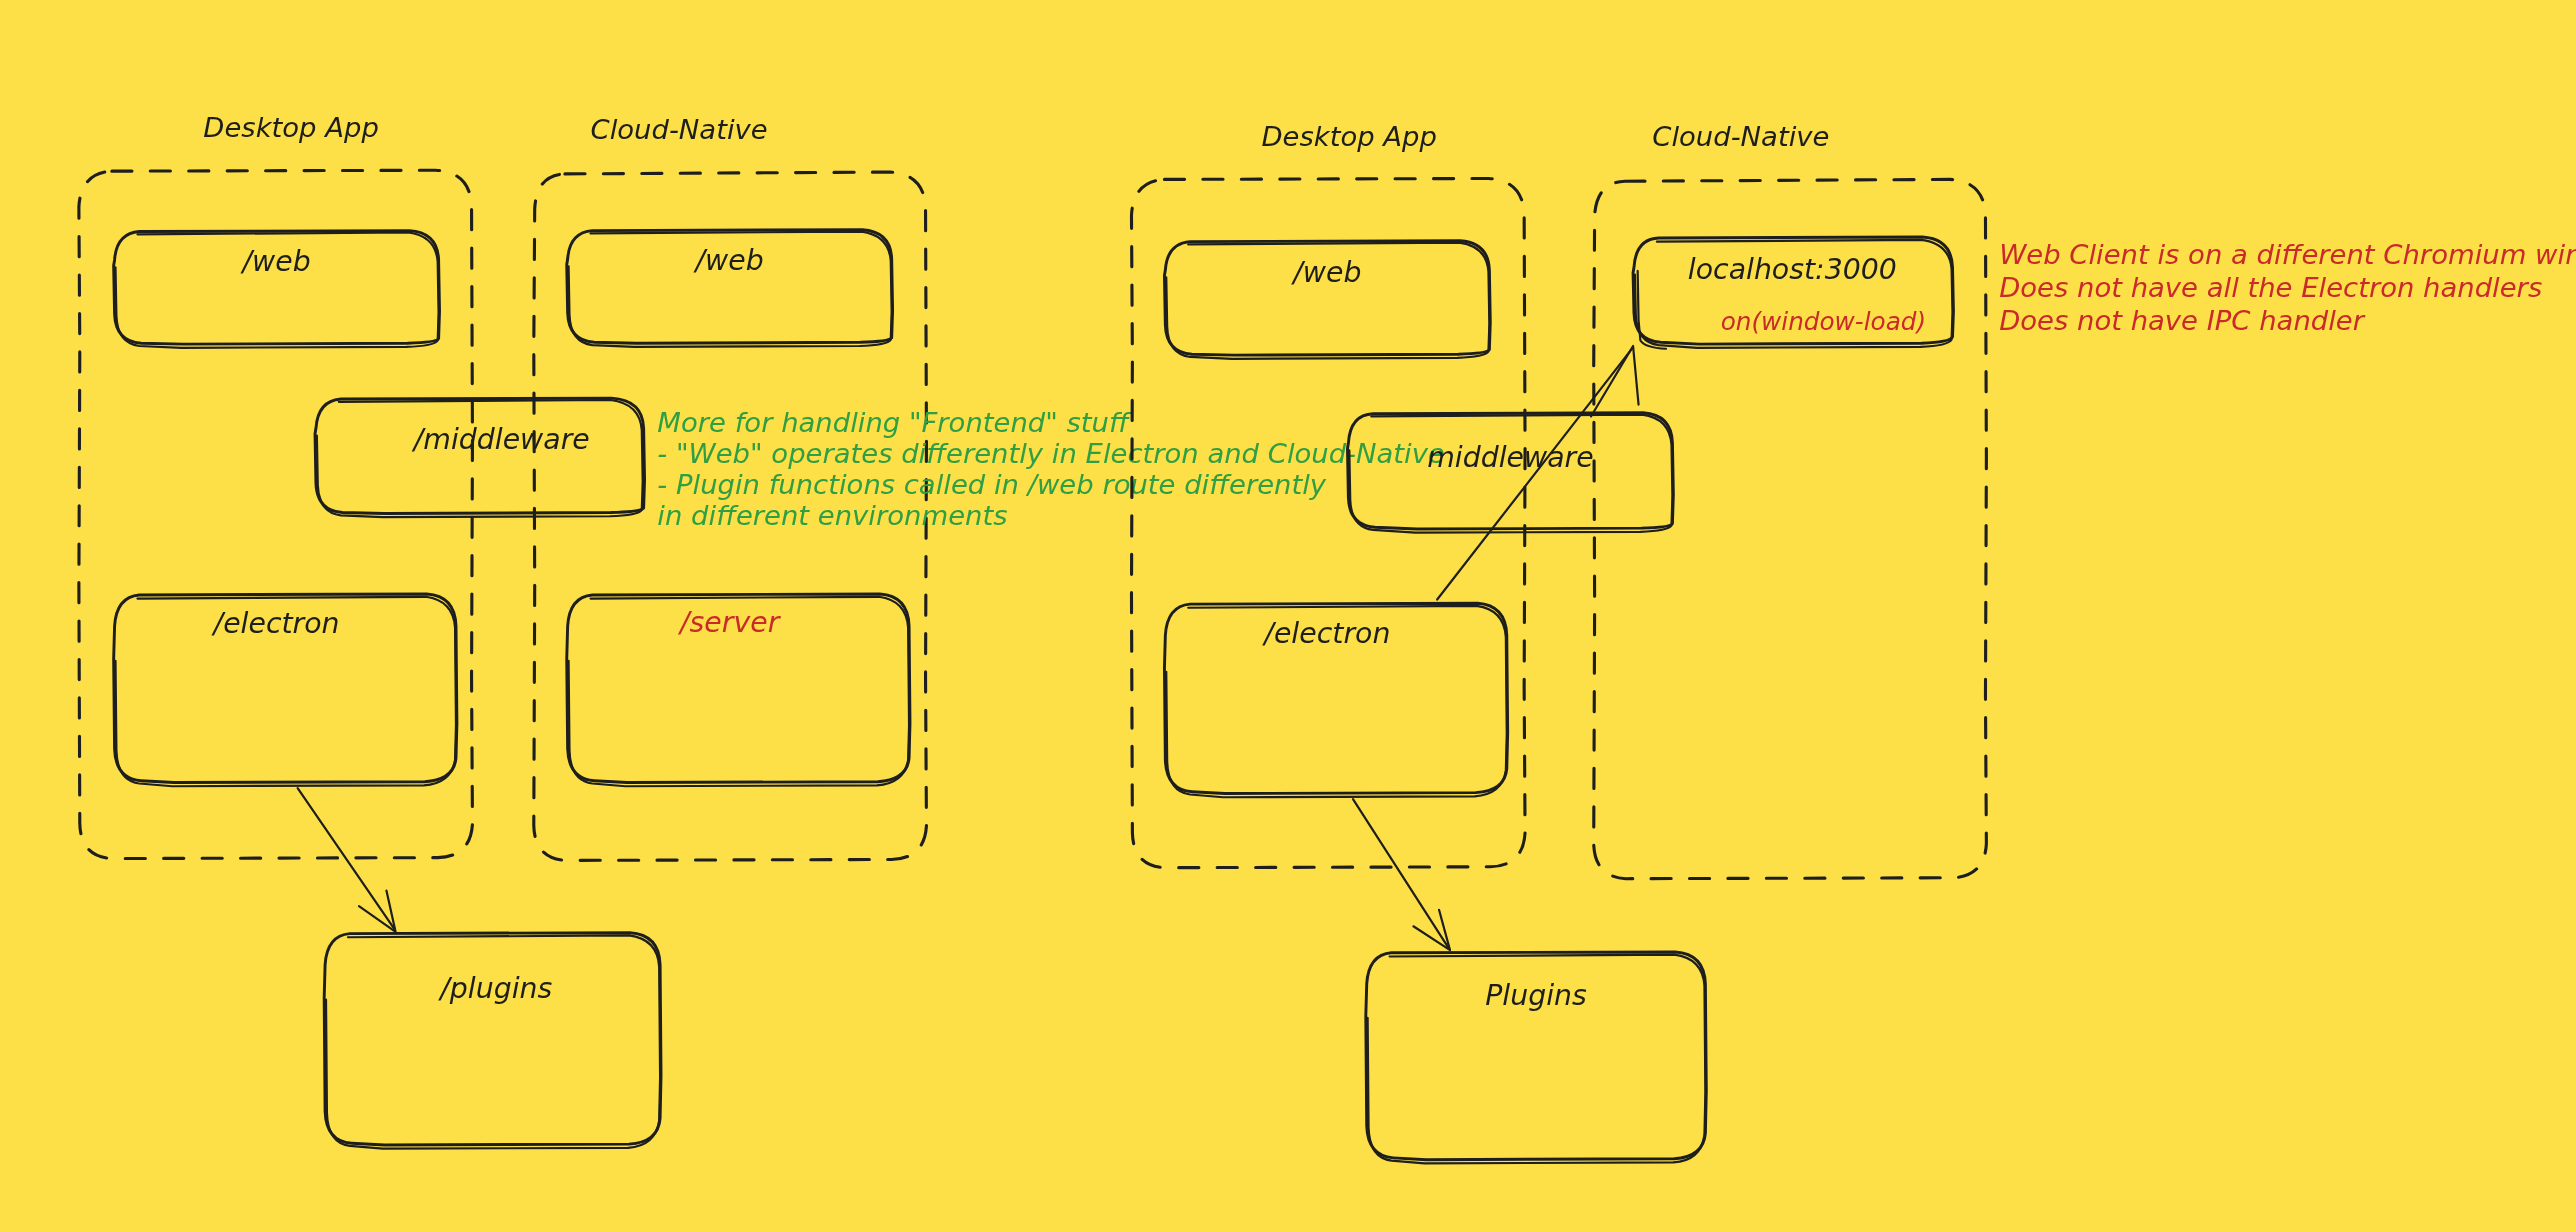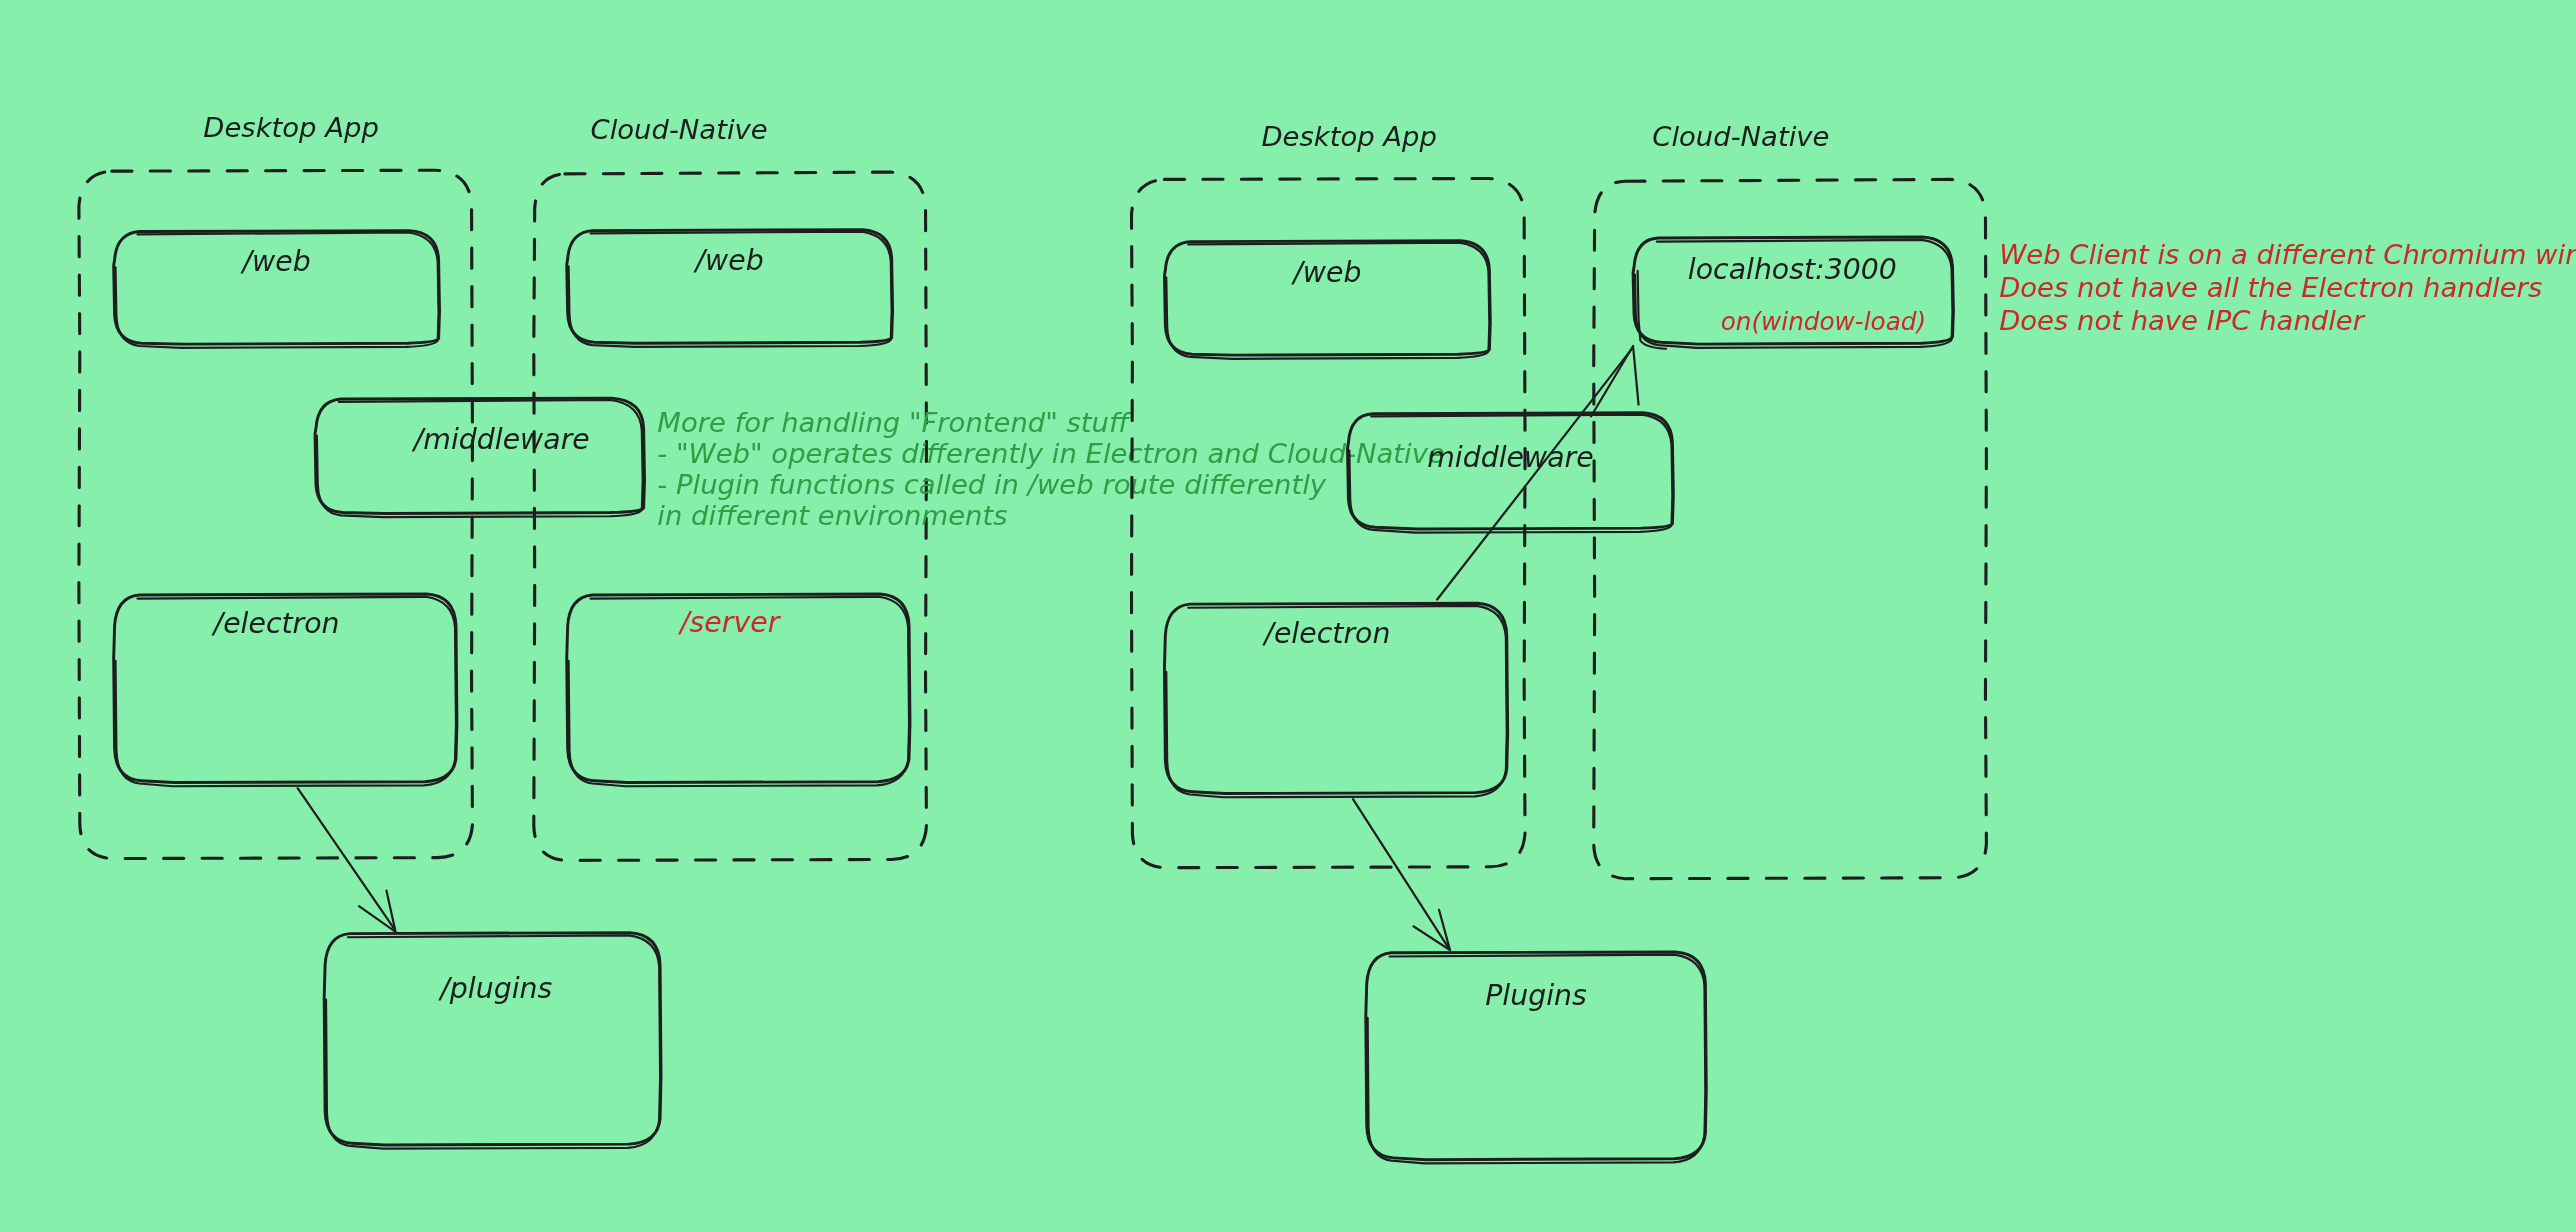--- a/index.html
+++ b/index.html
@@ -10,21 +10,21 @@
   body {
     width: 2576px;
     height: 1232px;
     overflow: hidden;
     font-family: "DejaVu Sans", sans-serif;
   }
   #canvas {
     position: relative;
     width: 2576px;
     height: 1232px;
-    background: #86efac;
+    background: #fde047;
   }
   #sketch {
     position: absolute;
     left: 0;
     top: 0;
     width: 2576px;
     height: 1232px;
   }
   .hand {
     font-family: "DejaVu Sans", sans-serif;

